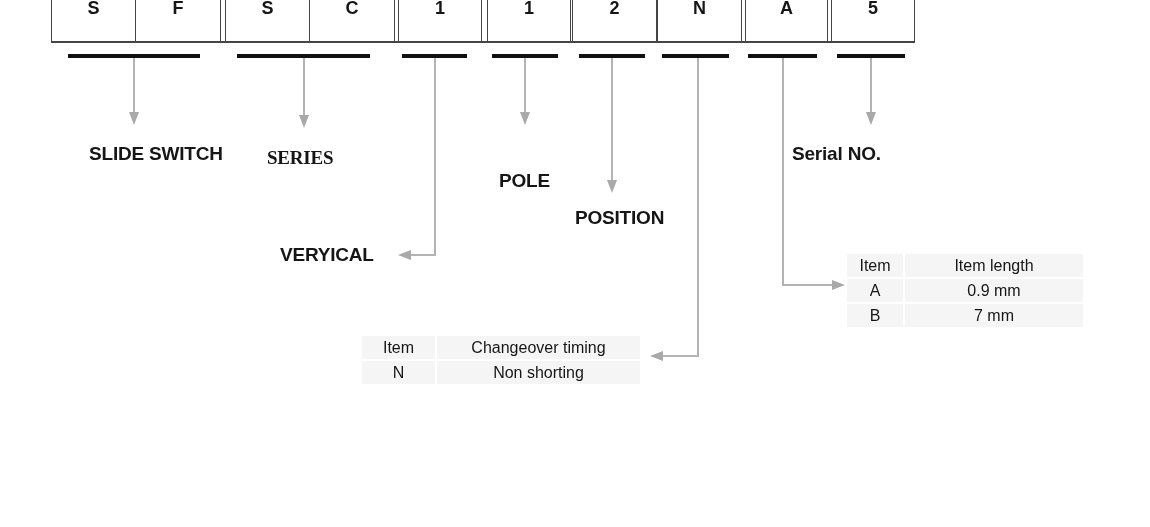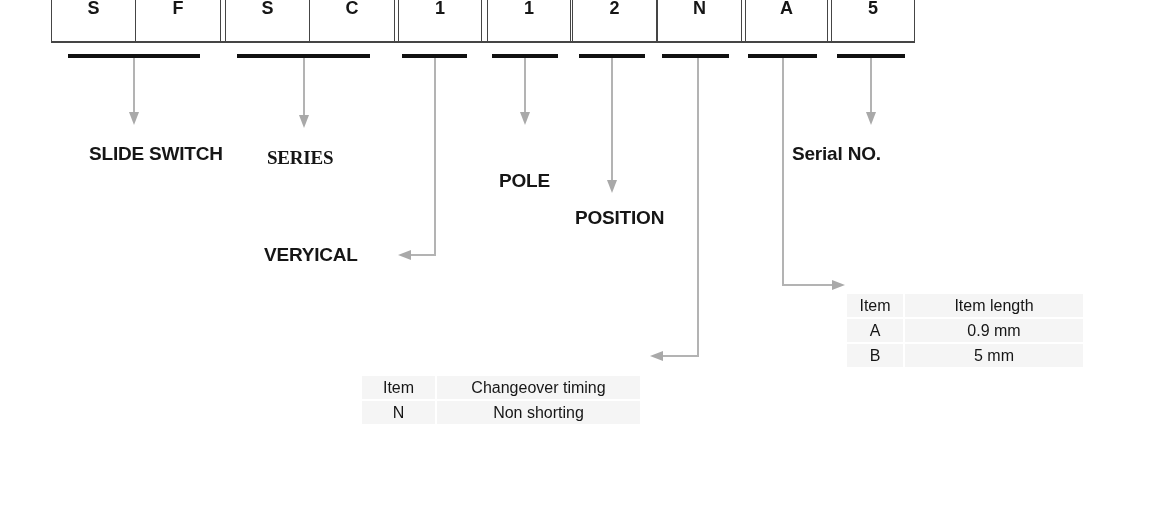--- a/index.html
+++ b/index.html
@@ -44,21 +44,21 @@
     border-right:13px solid var(--head-gray);}
   .ah-right{border-top:5.5px solid transparent;border-bottom:5.5px solid transparent;
     border-left:13px solid var(--head-gray);}
 
   
   .lbl{position:absolute;font-weight:bold;font-size:19px;line-height:20px;
     letter-spacing:-0.2px;white-space:nowrap;color:var(--text-black);}
 
   
   table.info{position:absolute;border-collapse:separate;border-spacing:2px;
-    font-size:16px;color:var(--text-black);margin-top:40px;}
+    font-size:16px;color:var(--text-black);}
   table.info td{background:var(--table-bg);text-align:center;vertical-align:middle;
     padding:1px 4px;height:23px;}
   .lever{left:845px;top:252px;}
   .lever td.c1{width:56px;} .lever td.c2{width:178px;}
   .chg{left:360px;top:334px;}
   .chg td.c1{width:73px;} .chg td.c2{width:203px;}
 </style>
 </head>
 <body>
 
@@ -108,38 +108,38 @@
 
   <div class="vline" style="left:782px;top:58px;height:228px;"></div>
   <div class="hline" style="left:782px;top:284px;width:50px;"></div>
   <div class="ah ah-right" style="left:832px;top:279.5px;"></div>
 
   <div class="vline" style="left:870px;top:58px;height:55px;"></div>
   <div class="ah ah-down" style="left:865.5px;top:112px;"></div>
 
   <div class="lbl" style="left:48px;top:144px;margin-left:41px;">SLIDE SWITCH</div>
   <div class="lbl" style="left:267px;top:148px;font-family:Liberation Serif, serif;">SERIES</div>
-  <div class="lbl" style="left:264px;top:245px;">VERYICAL</div>
+  <div class="lbl" style="left:280px;top:245px;">VERYICAL</div>
   <div class="lbl" style="left:499px;top:138px;margin-top:33px;">POLE</div>
   <div class="lbl" style="left:575px;top:208px;">POSITION</div>
   <div class="lbl" style="left:792px;top:144px;">Serial NO.</div>
 
   <table class="info lever">
     <tbody>
         <tr>
       <td class="c1">Item</td>
       <td class="c2">Item length</td>
     </tr>
     <tr>
       <td class="c1">A</td>
       <td class="c2">0.9 mm</td>
     </tr>
     <tr>
       <td class="c1">B</td>
-      <td class="c2">5 mm</td>
+      <td class="c2">7 mm</td>
     </tr>
   </tbody>
     </table>
 
   <table class="info chg">
     <tbody>
         <tr>
       <td class="c1">Item</td>
       <td class="c2">Changeover timing</td>
     </tr>

